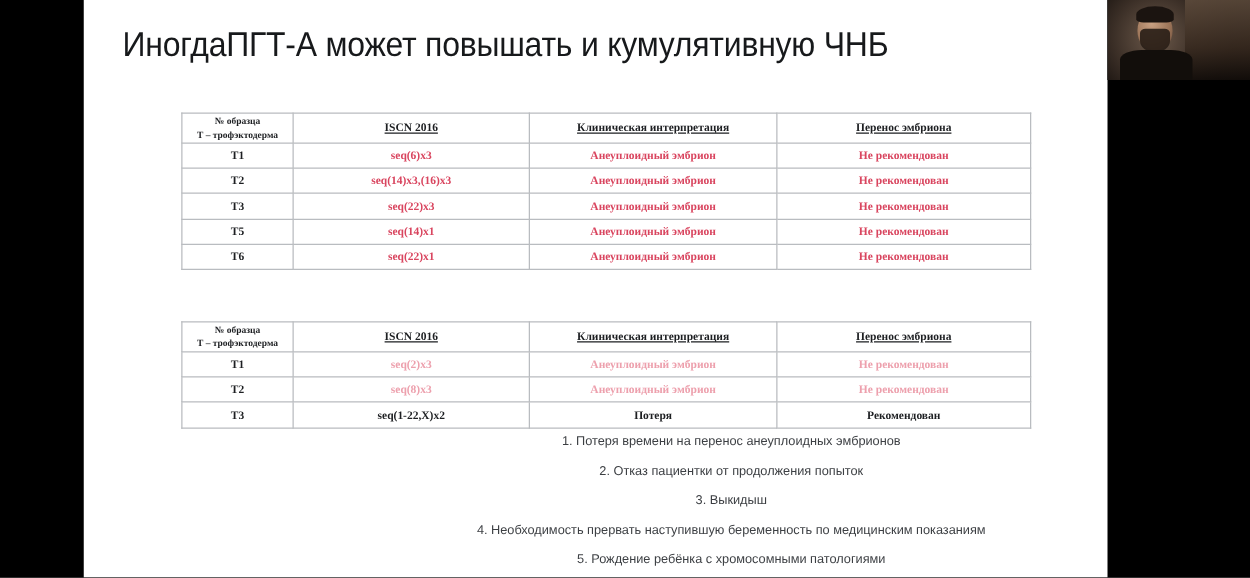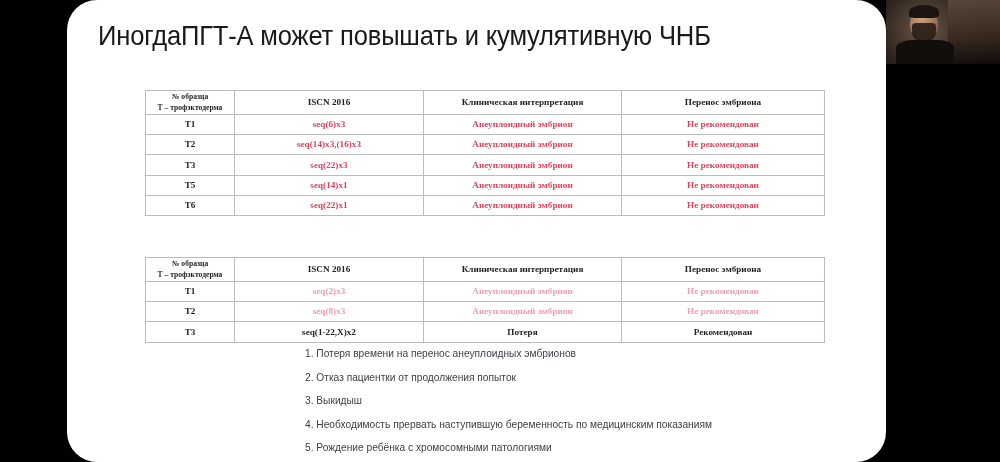--- a/index.html
+++ b/index.html
@@ -23,21 +23,20 @@
   }
   
   #slide {
     position: absolute;
     left: 67px;
     top: 0;
     width: 819px;
     height: 462px;
     background: #ffffff;
     overflow: hidden;
-    border-radius: 30px;
   }
   
   #slide-title {
     position: absolute;
     left: 31px;
     top: 20px;
     width: 770px;
     font-family: "Liberation Sans", sans-serif;
     font-size: 27.5px;
     font-weight: 400;
@@ -77,21 +76,21 @@
   .col-iscn   { width: 188px; }
   .col-interp { width: 197px; }
   .col-transf { width: 202px; }
 
   .th-sample-lines {
     display: block;
     font-size: 7.6px;
     line-height: 1.35;
     font-weight: bold;
   }
-  .th-main { font-size: 10.4px; }
+  .th-main { font-size: 10.4px; text-decoration: underline; }
 
   .cell-sample {
     font-weight: bold;
     font-size: 10.2px;
     color: #1d1f22;
   }
   .cell-iscn {
     font-weight: bold;
     font-size: 9.6px;
   }
@@ -112,20 +111,21 @@
     padding: 0;
     list-style: none;
   }
   #notes-list li {
     font-family: "Liberation Sans", sans-serif;
     font-size: 10.2px;
     color: #3c3f43;
     line-height: 1.25;
     margin-bottom: 10.8px;
     white-space: nowrap;
+    text-align: center;
   }
   
   #webcam {
     position: absolute;
     left: 886px;
     top: 0;
     width: 114px;
     height: 64px;
     background: #000000;
     overflow: hidden;

